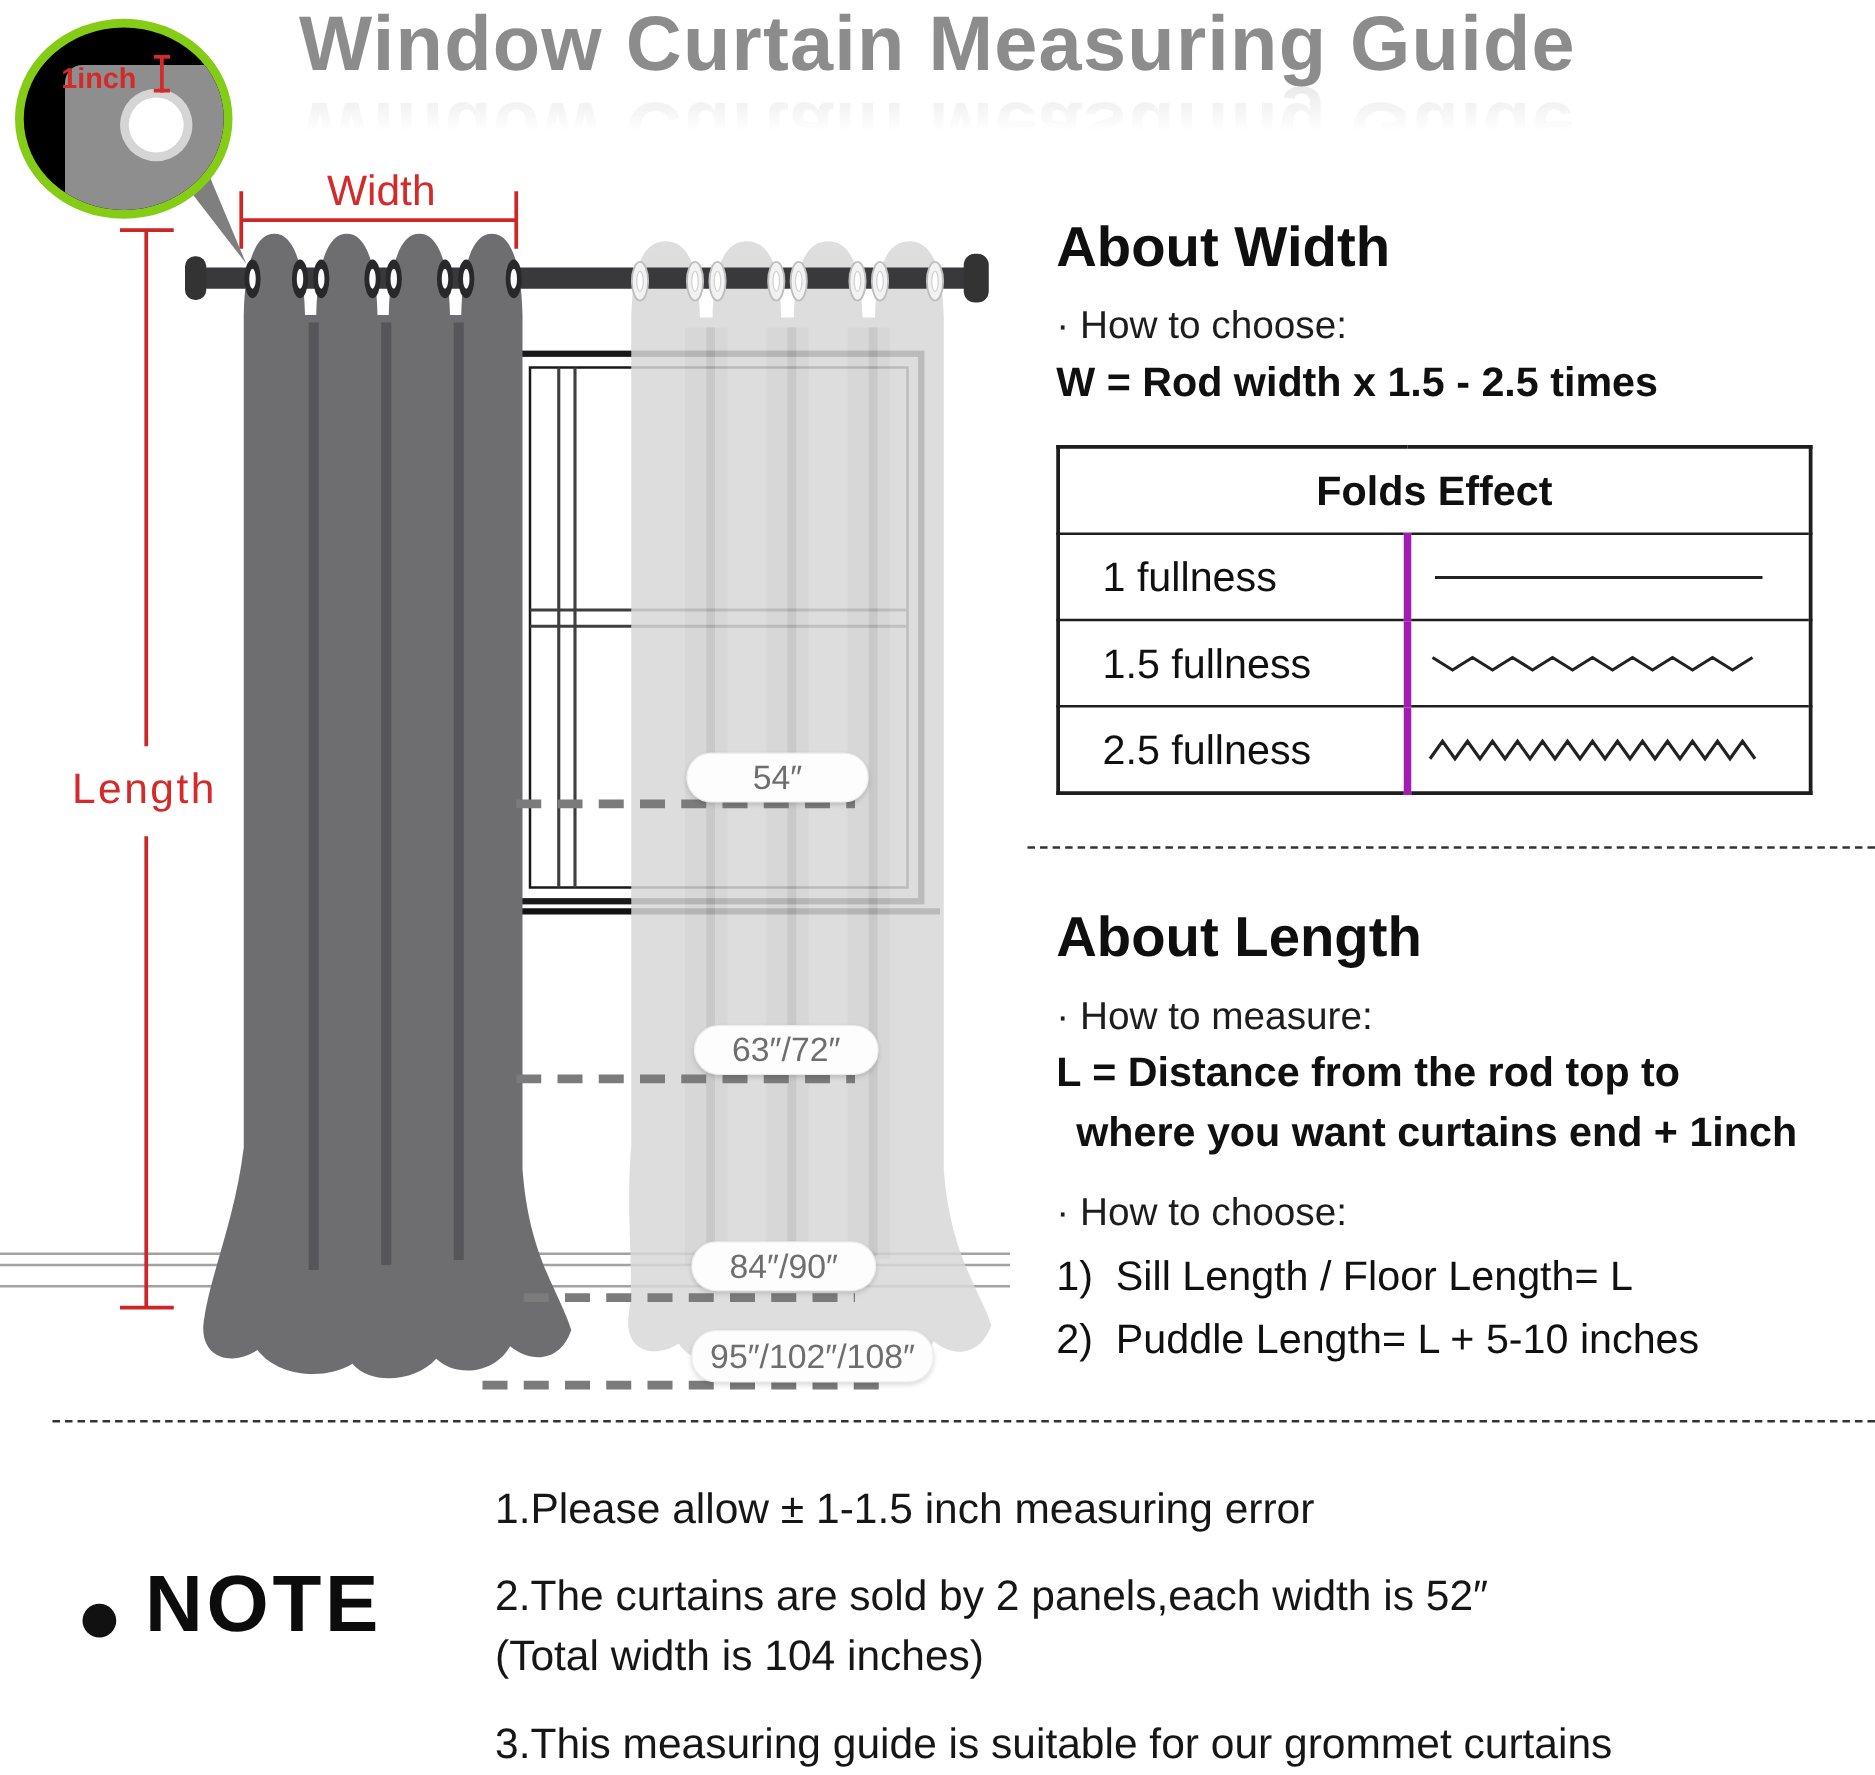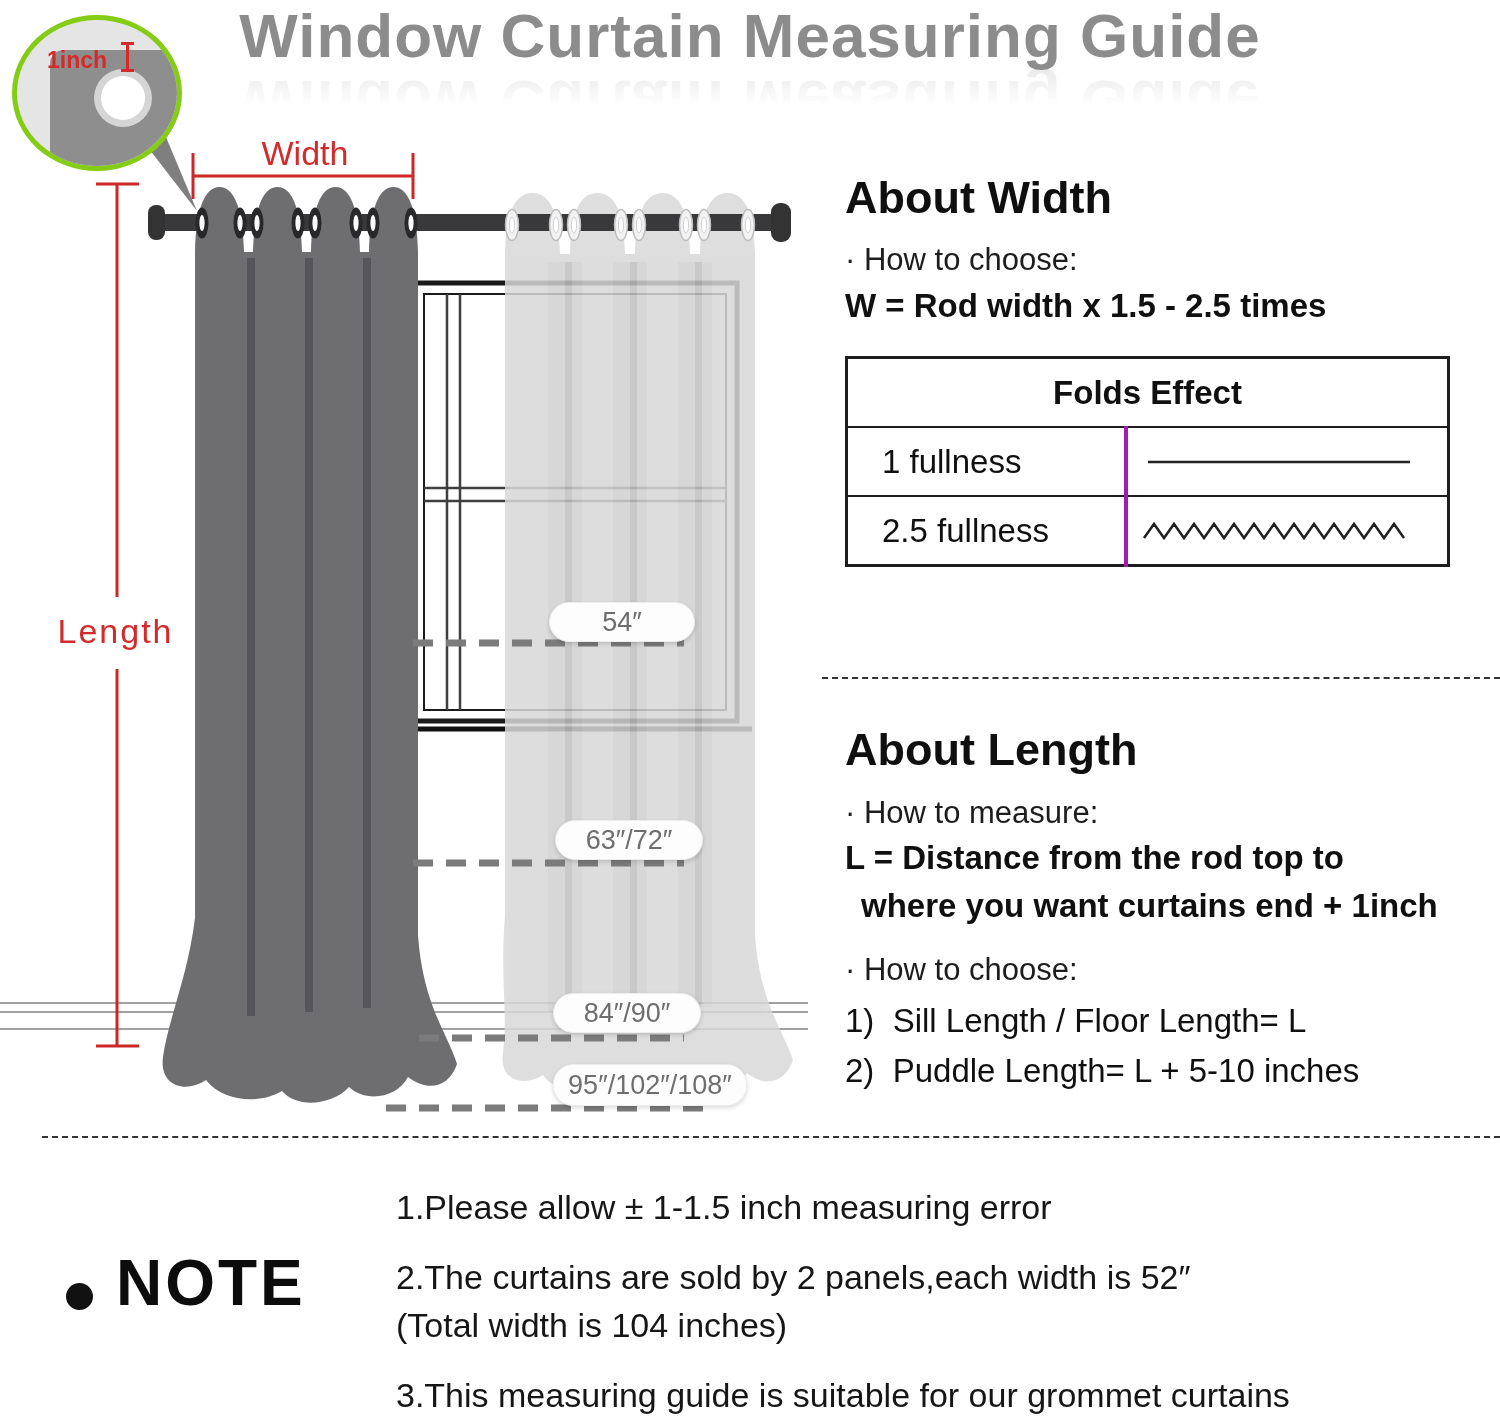--- a/index.html
+++ b/index.html
@@ -10,22 +10,22 @@
   
   .title{position:absolute;top:0;left:0;right:0;text-align:center;
          font-size:62px;font-weight:700;color:#8c8c8c;letter-spacing:1px;line-height:72px;}
   .title-reflection{position:absolute;top:66px;left:0;right:0;text-align:center;
          font-size:62px;font-weight:700;color:#9a9a9a;letter-spacing:1px;line-height:72px;
          transform:scaleY(-1);opacity:.28;
          -webkit-mask-image:linear-gradient(to top,rgba(0,0,0,.8) 0%,transparent 55%);
          mask-image:linear-gradient(to top,rgba(0,0,0,.8) 0%,transparent 55%);}
 
   
-  .bubble{position:absolute;left:12px;top:15px;width:160px;height:146px;border:5px solid #84cc16;
-          border-radius:50%;background:#e5e5e5;overflow:hidden;z-index:5;}
+  .bubble{position:absolute;left:12px;top:15px;width:160px;height:146px;border:7px solid #84cc16;
+          border-radius:50%;background:#000000;overflow:hidden;z-index:5;}
   .bubble .patch{position:absolute;left:33px;top:30px;width:128px;height:120px;background:#8e8e8e;border-radius:14px;}
   .bubble .grommet-hole{position:absolute;left:84px;top:56px;width:44px;height:44px;border-radius:50%;
           background:#fff;box-shadow:0 0 0 7px #d5d5d5;}
   .bubble .inch-label{position:absolute;left:30px;top:27px;font-size:23px;font-weight:700;color:#d42a2a;}
   .ibeam{position:absolute;left:104px;top:22px;width:14px;height:30px;}
   .ibeam:before{content:"";position:absolute;left:5px;top:0;width:3px;height:30px;background:#d42a2a;}
   .ibeam i{position:absolute;left:0;width:13px;height:3px;background:#d42a2a;display:block;}
   .ibeam .b{top:27px;} .ibeam .t{top:0;}
 
   
@@ -41,21 +41,21 @@
   .bullet-line{position:absolute;font-size:31px;color:#1d1d1d;}
   .formula{position:absolute;font-size:33px;font-weight:700;color:#101010;}
   .opt{position:absolute;font-size:33px;font-weight:500;color:#101010;white-space:pre;}
 
   
   .folds-table{position:absolute;left:845px;top:356px;width:605px;border:3px solid #1e1e1e;
         border-collapse:collapse;background:#fff;}
   .folds-table .hdr{height:65px;text-align:center;font-size:33px;font-weight:700;color:#101010;
         border-bottom:2px solid #1e1e1e;}
   .folds-table td{border-top:2px solid #1e1e1e;}
-  .folds-table .lbl{width:283px;border-right:4px solid #a21caf;font-size:33px;color:#101010;
+  .folds-table .lbl{width:283px;border-right:6px solid #a21caf;font-size:33px;color:#101010;
         padding-left:34px;height:65px;}
   .folds-table .fx{width:322px;}
   .fx-wrap{display:flex;align-items:center;justify-content:center;}
 
   .dashed-div{position:absolute;border-top:2px dashed #333;}
 
   
   .note-dot{position:absolute;left:66px;top:1283px;width:27px;height:27px;border-radius:50%;background:#111;}
   .note-word{position:absolute;left:116px;top:1246px;font-size:64px;font-weight:700;color:#0c0c0c;letter-spacing:3px;}
   .note-line{position:absolute;left:380px;font-size:34px;color:#161616;margin-left:16px;}
@@ -225,20 +225,30 @@
       <td class="lbl">1 fullness</td>
       <td class="fx">
             <div class="fx-wrap">
         <svg width="300" height="34">
           <line x1="10" y1="17" x2="272" y2="17" stroke="#222" stroke-width="2.5"></line>
         </svg>
             </div>
           </td>
     </tr>
     <tr>
+      <td class="lbl">1.5 fullness</td>
+      <td class="fx">
+            <div class="fx-wrap">
+        <svg width="300" height="34">
+          <path d="M8,12 l16,10 16,-10 16,10 16,-10 16,10 16,-10 16,10 16,-10 16,10 16,-10 16,10 16,-10 16,10 16,-10 16,10 16,-10" stroke="#222" stroke-width="2.5" fill="none"></path>
+        </svg>
+            </div>
+          </td>
+    </tr>
+    <tr>
       <td class="lbl">2.5 fullness</td>
       <td class="fx">
             <div class="fx-wrap">
         <svg width="300" height="34">
           <path d="M6,24 l10,-14 10,14 10,-14 10,14 10,-14 10,14 10,-14 10,14 10,-14 10,14 10,-14 10,14 10,-14 10,14 10,-14 10,14 10,-14 10,14 10,-14 10,14 10,-14 10,14 10,-14 10,14 10,-14 10,14" stroke="#222" stroke-width="2.5" fill="none"></path>
         </svg>
             </div>
           </td>
     </tr>
   </tbody>

